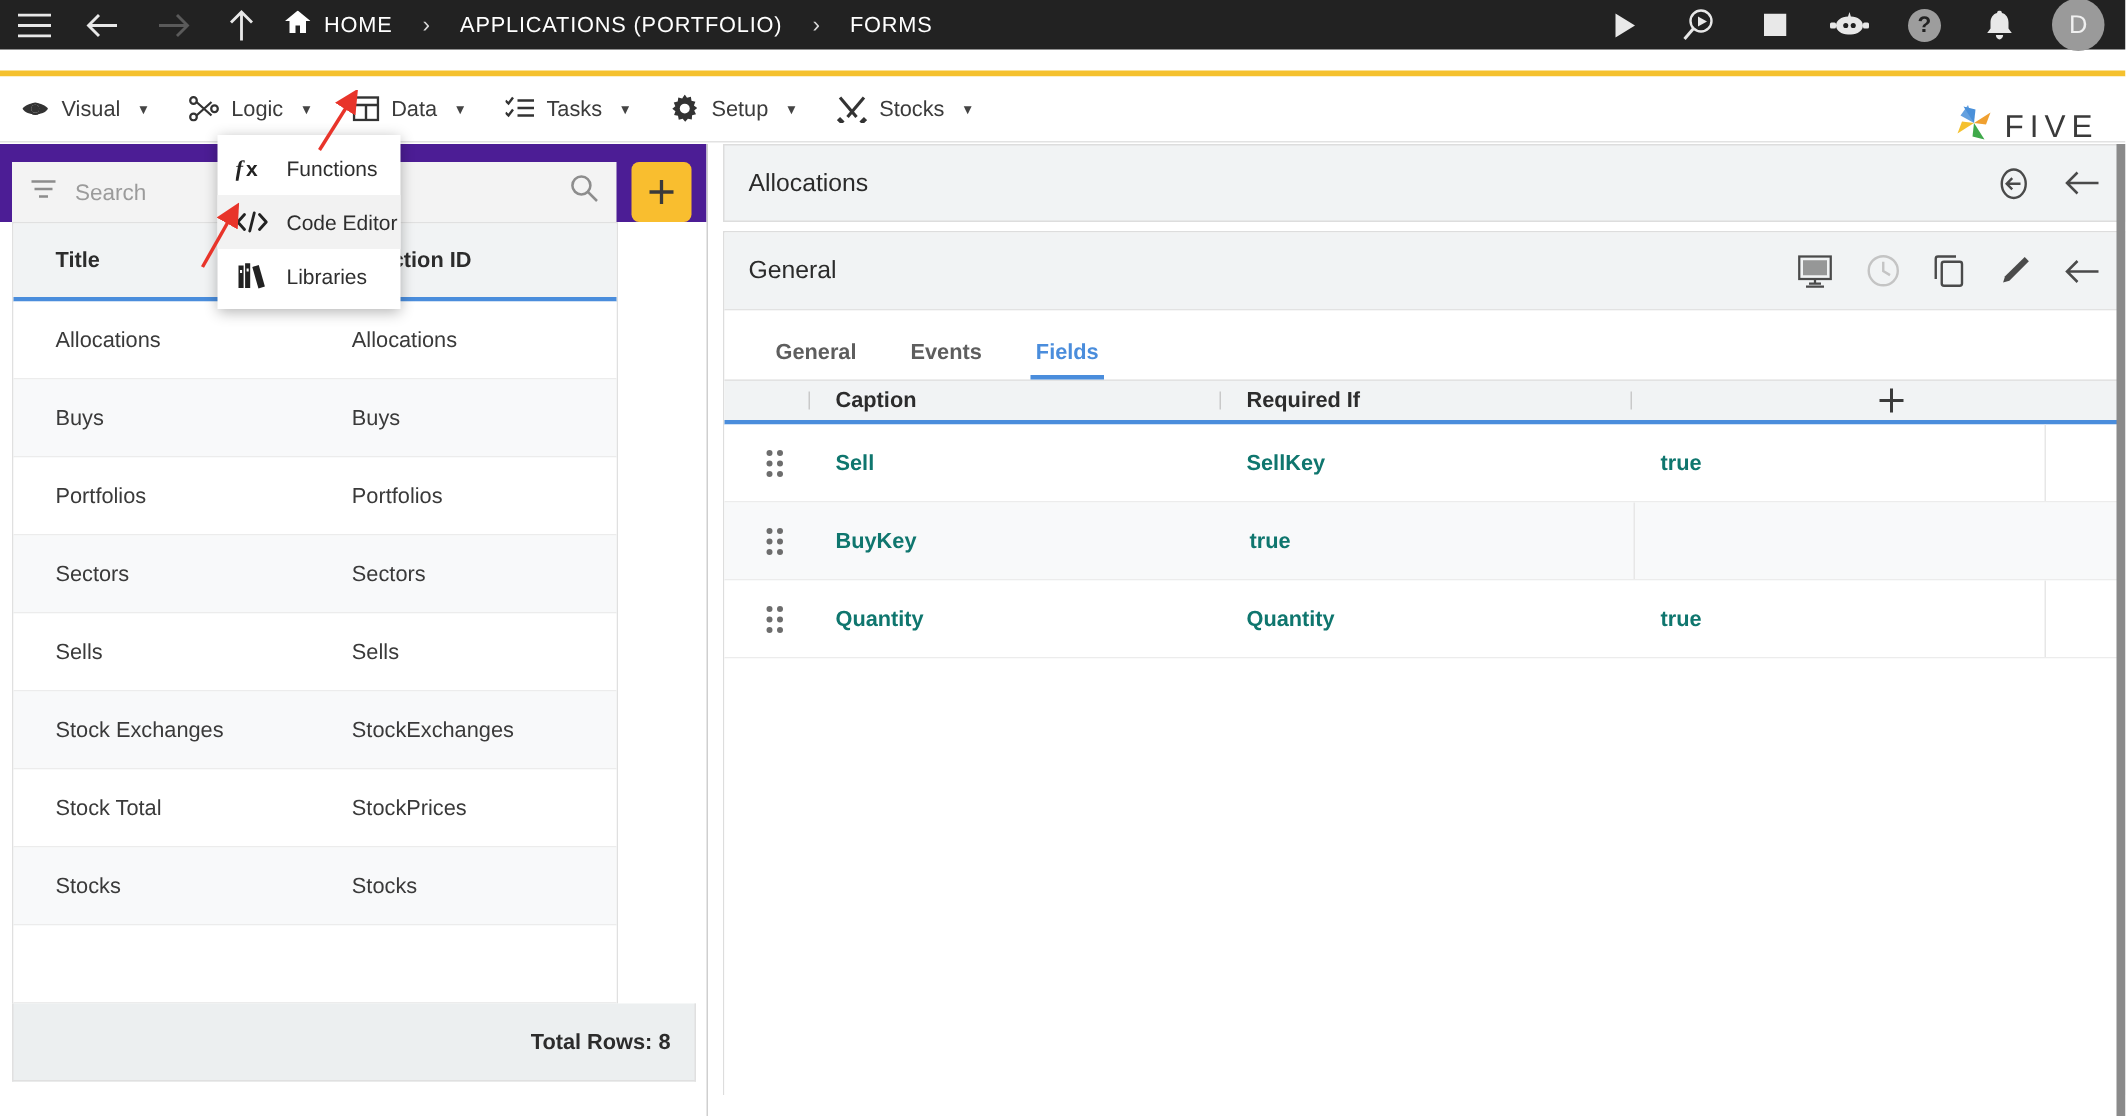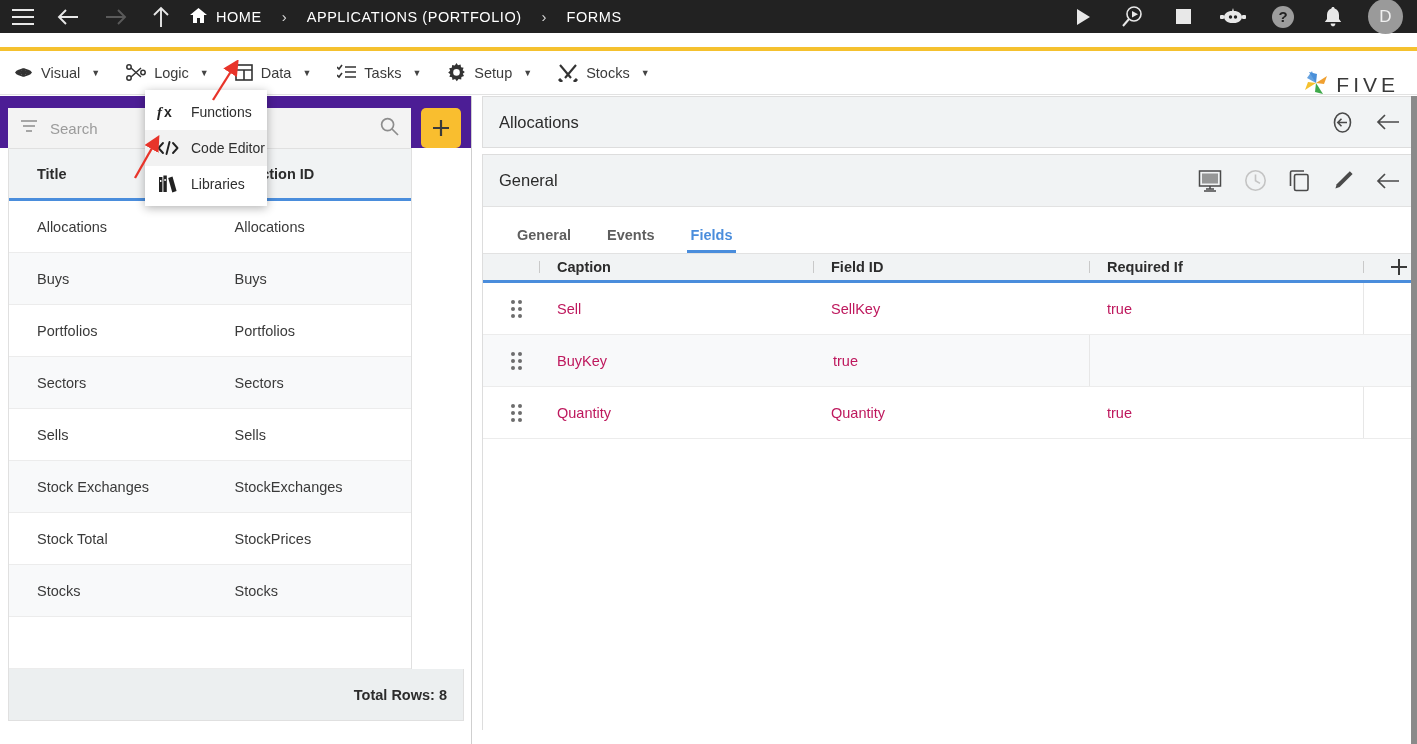--- a/index.html
+++ b/index.html
@@ -180,21 +180,21 @@
   .c-drag { width:56px; padding-left:28px; }
   .c-caption { width:274px; }
   .c-fieldid { width:276px; }
   .c-required { width:274px; }
   .c-plus { flex:1; justify-content:center; }
   .ft-row {
     height:52px; display:flex; align-items:center; border-bottom:1px solid #ececec;
     font-size:14.5px; color:#3a3a3a; background:#ffffff; cursor:pointer;
   }
   .ft-row.alt { background:#f8f9fa; }
-  .ft-row .fcell { font-size:14.5px; color:#be185d; }
+  .ft-row .fcell { font-size:14.5px; color:#0f766e;font-weight:bold; }
   .ft-body-fill { flex:1; background:#fff; display:flex; }
   .fill-left { width:1358px; }
   .fill-right { border-left:1px solid #e7e7e7; flex:1; }
   .row-tail { border-left:1px solid #e7e7e7; flex:1; height:100%; }
   .drag-dots {
     display:grid; grid-template-columns:repeat(2,4px); grid-template-rows:repeat(3,4px);
     gap:3px; 
   }
   .drag-dots i { width:4px; height:4px; background:#6d6d6d; border-radius:50%; display:block; }
 
@@ -500,21 +500,20 @@
       <div class="tabs">
         <div class="tab">General</div>
         <div class="tab">Events</div>
         <div class="tab active">Fields</div>
       </div>
 
       <div class="ftable">
         <div class="ft-head">
           <div class="fcell c-drag"></div>
           <div class="fcell c-caption divider">Caption</div>
-          <div class="fcell c-fieldid divider">Field ID</div>
           <div class="fcell c-required divider">Required If</div>
           <div class="fcell c-plus divider">
             <svg width="20" height="20" viewBox="0 0 20 20" fill="none" stroke="#3a3a3a" stroke-width="2">
               <path d="M10 2 V18 M2 10 H18"></path>
             </svg>
           </div>
         </div>
 
         <div class="ft-row">
           <div class="fcell c-drag">

